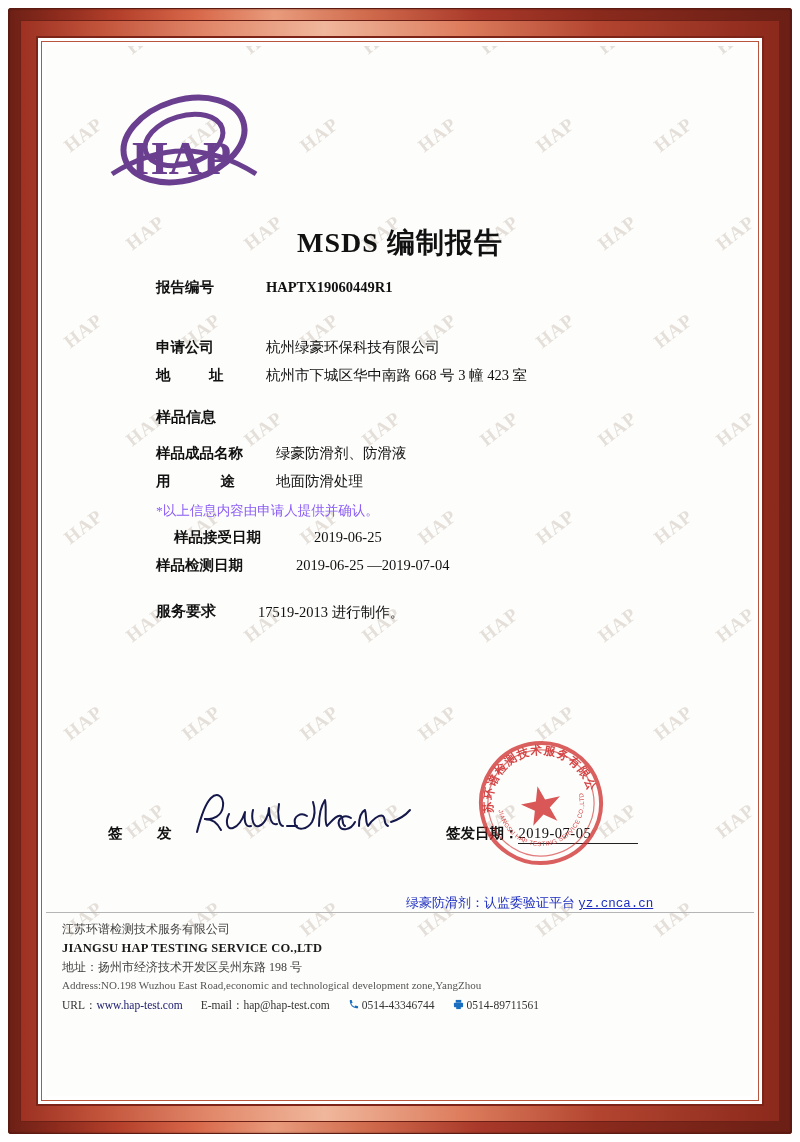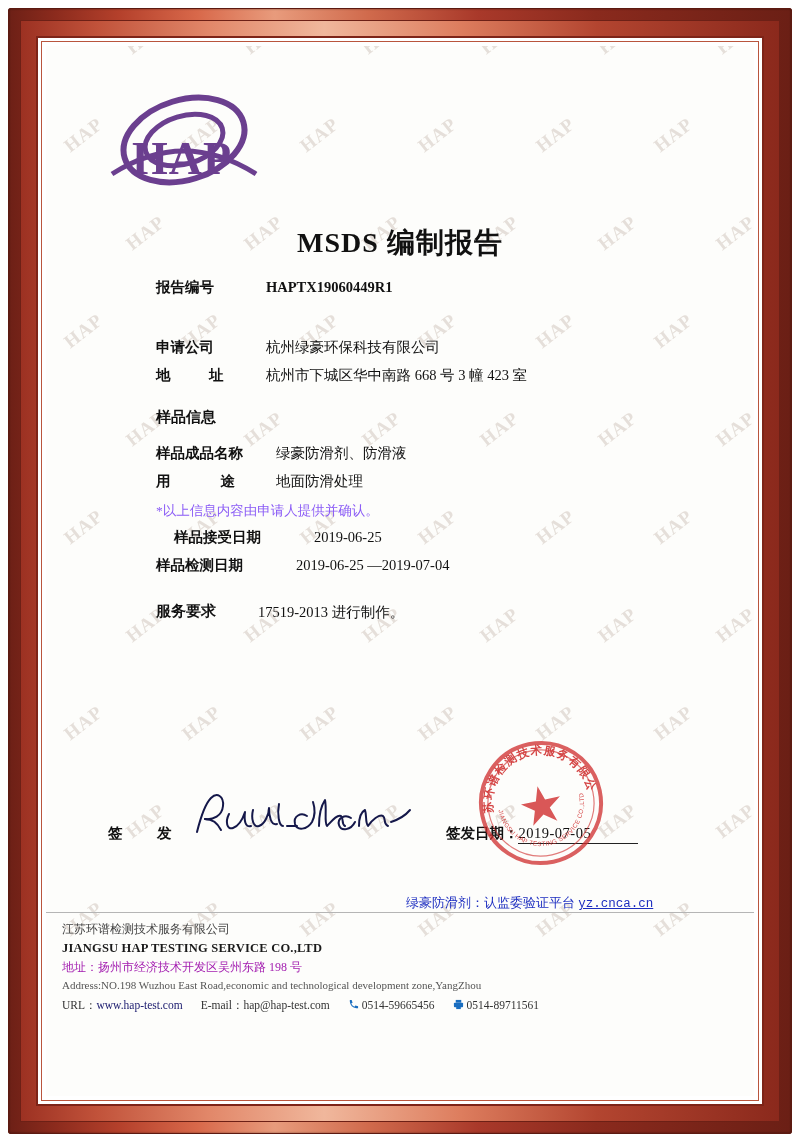--- a/index.html
+++ b/index.html
@@ -246,21 +246,21 @@
   .footer {
     position: absolute;
     left: 16px;
     top: 874px;
     font-size: 11.5px;
     color: #3a3a3a;
     line-height: 1.55;
   }
   .footer .cn { font-size: 12px; color: #444; }
   .footer .en-bold { font-weight: bold; font-size: 12.5px; color: #1a1a1a; letter-spacing: .2px; }
-  .footer .addr-cn { font-size: 12px; color: #a21caf; }
+  .footer .addr-cn { font-size: 12px; color: #404040; }
   .footer .addr-en { font-size: 11px; color: #555; }
   .footer-last {
     display: flex;
     align-items: flex-start;
     gap: 18px;
     margin-top: 3px;
     font-size: 11.5px;
     color: #333;
   }
   .footer-last .seg { white-space: nowrap; }
@@ -469,21 +469,21 @@
             <span>URL：</span><span class="link">www.hap-test.com</span>
           </span>
           <span class="seg">
             <span>E-mail：</span><span>hap@hap-test.com</span>
           </span>
           <span class="seg">
             <span class="ic">
               <svg viewBox="0 0 12 12" width="11" height="11">
                   <path d="M2 1h2l1 3-1.5 1a7 7 0 0 0 3.5 3.5L8 7l3 1v2H9A8 8 0 0 1 2 3z" fill="#1a6ec0"></path>
                 </svg>
-            </span><span>0514-59665456</span>
+            </span><span>0514-43346744</span>
           </span>
           <span class="seg">
             <span class="ic">
               <svg viewBox="0 0 12 12" width="11" height="11">
                   <rect x="1" y="4" width="10" height="5" rx="1" fill="#1a6ec0"></rect>
                   <rect x="3" y="1" width="6" height="3" fill="#1a6ec0"></rect>
                   <rect x="3.5" y="8" width="5" height="3" fill="#1a6ec0"></rect>
                 </svg>
             </span><span>0514-89711561</span>
           </span>

